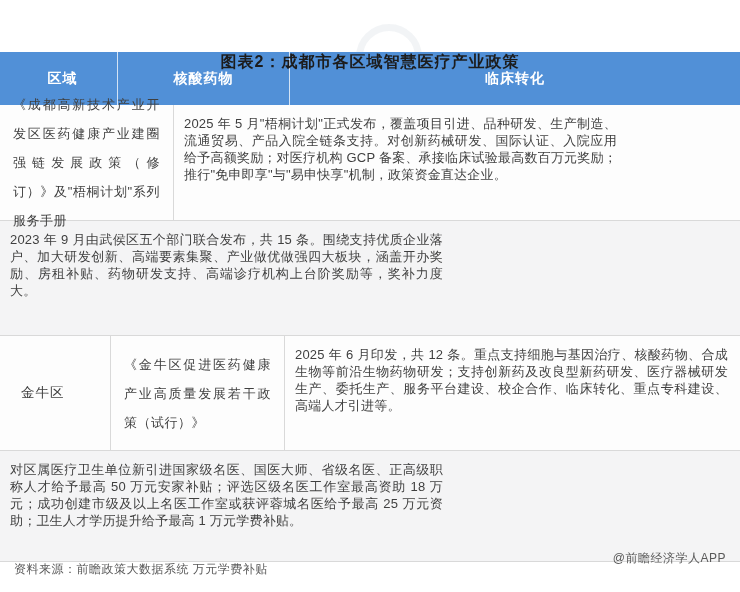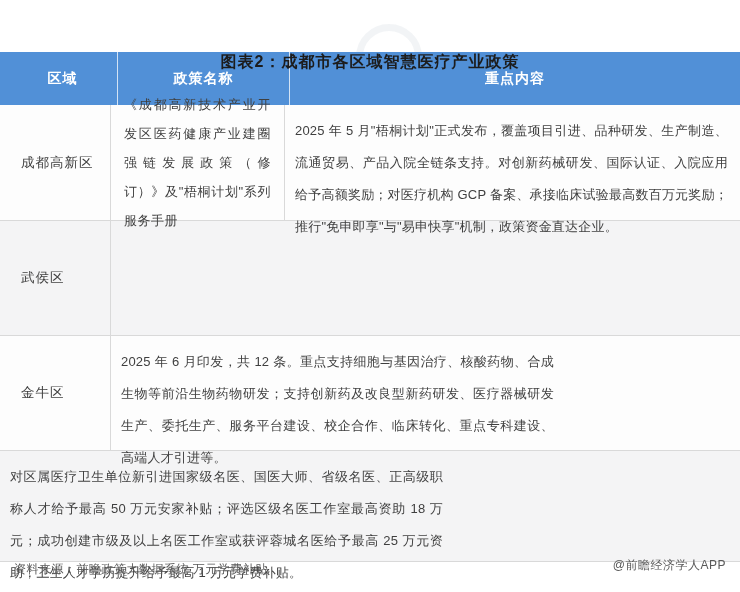--- a/index.html
+++ b/index.html
@@ -39,27 +39,27 @@
   .brow.even{background:#f4f4f5;}
   .brow.r1{height:116px;}
   .brow.r2{height:115px;}
   .brow.r3{height:115px;}
   .brow.r4{height:111px;}
   .bcell{box-sizing:border-box;color:#3f3f3f;font-size:13px;}
   .bcell.c-region{display:flex;align-items:center;padding-left:21px;
       font-size:13.5px;letter-spacing:1px;border-right:1px solid #d9d9d9;}
   .bcell.c-policy{display:flex;align-items:center;padding:8px 13px;
       line-height:29px;text-align:justify;border-right:1px solid #d9d9d9;letter-spacing:0.5px;}
-  .bcell.c-content{padding:10px 12px 0 10px;line-height:32px;text-align:justify;
+  .bcell.c-content{padding:10px 12px 0 10px;line-height:17px;text-align:justify;
       letter-spacing:0.2px;}
 
   .footer{position:absolute;left:0;bottom:14px;width:740px;z-index:2;
       font-size:12px;color:#595959;}
   .footer .src{position:absolute;left:14px;bottom:0;letter-spacing:0.5px;}
-  .footer .credit{position:absolute;right:14px;bottom:4px;letter-spacing:0.5px;}
+  .footer .credit{position:absolute;right:14px;bottom:11px;letter-spacing:0.5px;}
 </style>
 </head>
 <body>
 
 <div class="page">
 
   <span class="wm w1">前瞻产业研究院</span>
   <span class="wm w2">前瞻产业研究院</span>
   <span class="wm w3">前瞻产业研究院</span>
   <span class="wm w4">前瞻产业研究院</span>
@@ -68,36 +68,36 @@
   <span class="wm-circle c1"></span>
   <span class="wm-circle c2"></span>
   <span class="wm-circle c3"></span>
 
   <div class="title">图表2：成都市各区域智慧医疗产业政策</div>
 
   <div class="tbl">
 
     <div class="hrow">
       <div class="hcell c-region">区域</div>
-      <div class="hcell c-policy">政策名称</div>
-      <div class="hcell c-content">重点内容</div>
+      <div class="hcell c-policy">核酸药物</div>
+      <div class="hcell c-content">临床转化</div>
     </div>
 
     <div class="brow r1 odd">
-      <div class="bcell c-region">成都高新区</div>
       <div class="bcell c-policy">《成都高新技术产业开发区医药健康产业建圈强链发展政策（修订）》及"梧桐计划"系列服务手册</div>
       <div class="bcell c-content">2025 年 5 月"梧桐计划"正式发布，覆盖项目引进、品种研发、生产制造、流通贸易、产品入院全链条支持。对创新药械研发、国际认证、入院应用给予高额奖励；对医疗机构 GCP 备案、承接临床试验最高数百万元奖励；推行"免申即享"与"易申快享"机制，政策资金直达企业。</div>
     </div>
 
     <div class="brow r2 even">
-      <div class="bcell c-region">武侯区</div>
+      <div class="bcell c-content">2023 年 9 月由武侯区五个部门联合发布，共 15 条。围绕支持优质企业落户、加大研发创新、高端要素集聚、产业做优做强四大板块，涵盖开办奖励、房租补贴、药物研发支持、高端诊疗机构上台阶奖励等，奖补力度大。</div>
     </div>
 
     <div class="brow r3 odd">
       <div class="bcell c-region">金牛区</div>
+      <div class="bcell c-policy">《金牛区促进医药健康产业高质量发展若干政策（试行）》</div>
       <div class="bcell c-content">2025 年 6 月印发，共 12 条。重点支持细胞与基因治疗、核酸药物、合成生物等前沿生物药物研发；支持创新药及改良型新药研发、医疗器械研发生产、委托生产、服务平台建设、校企合作、临床转化、重点专科建设、高端人才引进等。</div>
     </div>
 
     <div class="brow r4 even">
       <div class="bcell c-content">对区属医疗卫生单位新引进国家级名医、国医大师、省级名医、正高级职称人才给予最高 50 万元安家补贴；评选区级名医工作室最高资助 18 万元；成功创建市级及以上名医工作室或获评蓉城名医给予最高 25 万元资助；卫生人才学历提升给予最高 1 万元学费补贴。</div>
     </div>
 
   </div>
 
   <div class="footer">

